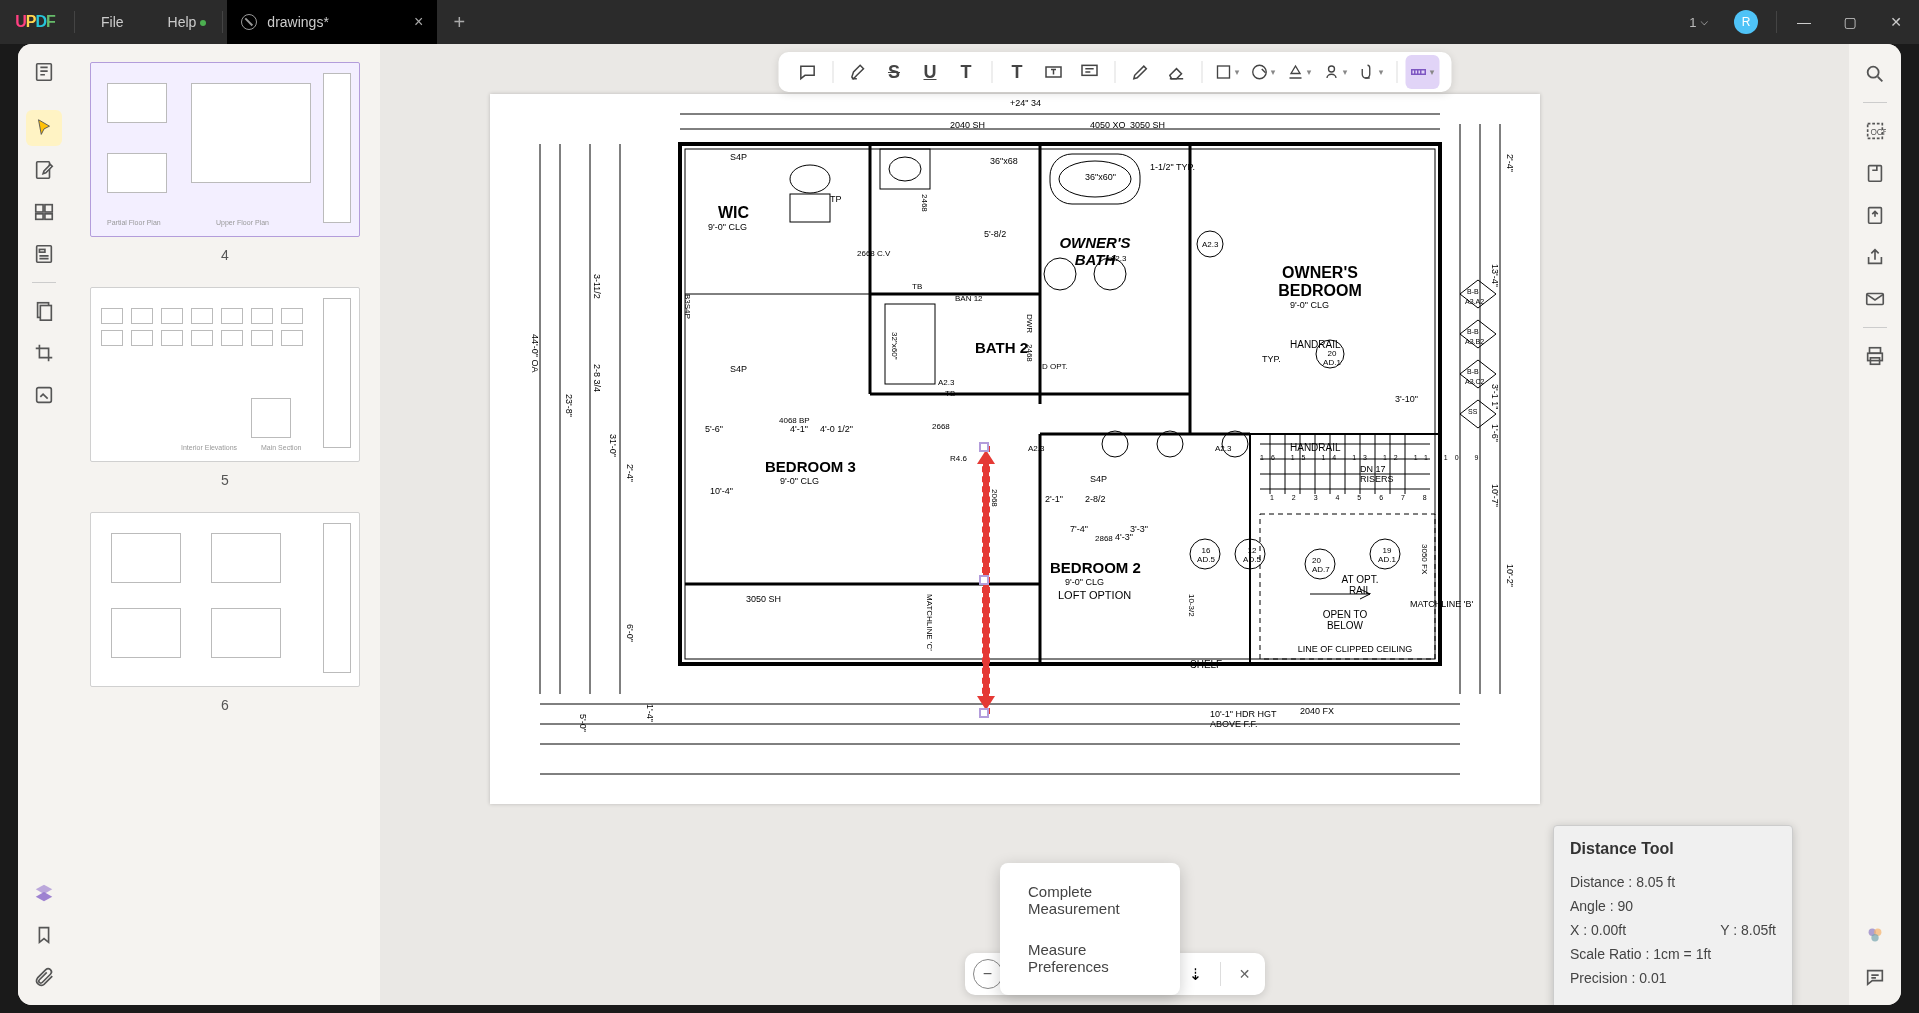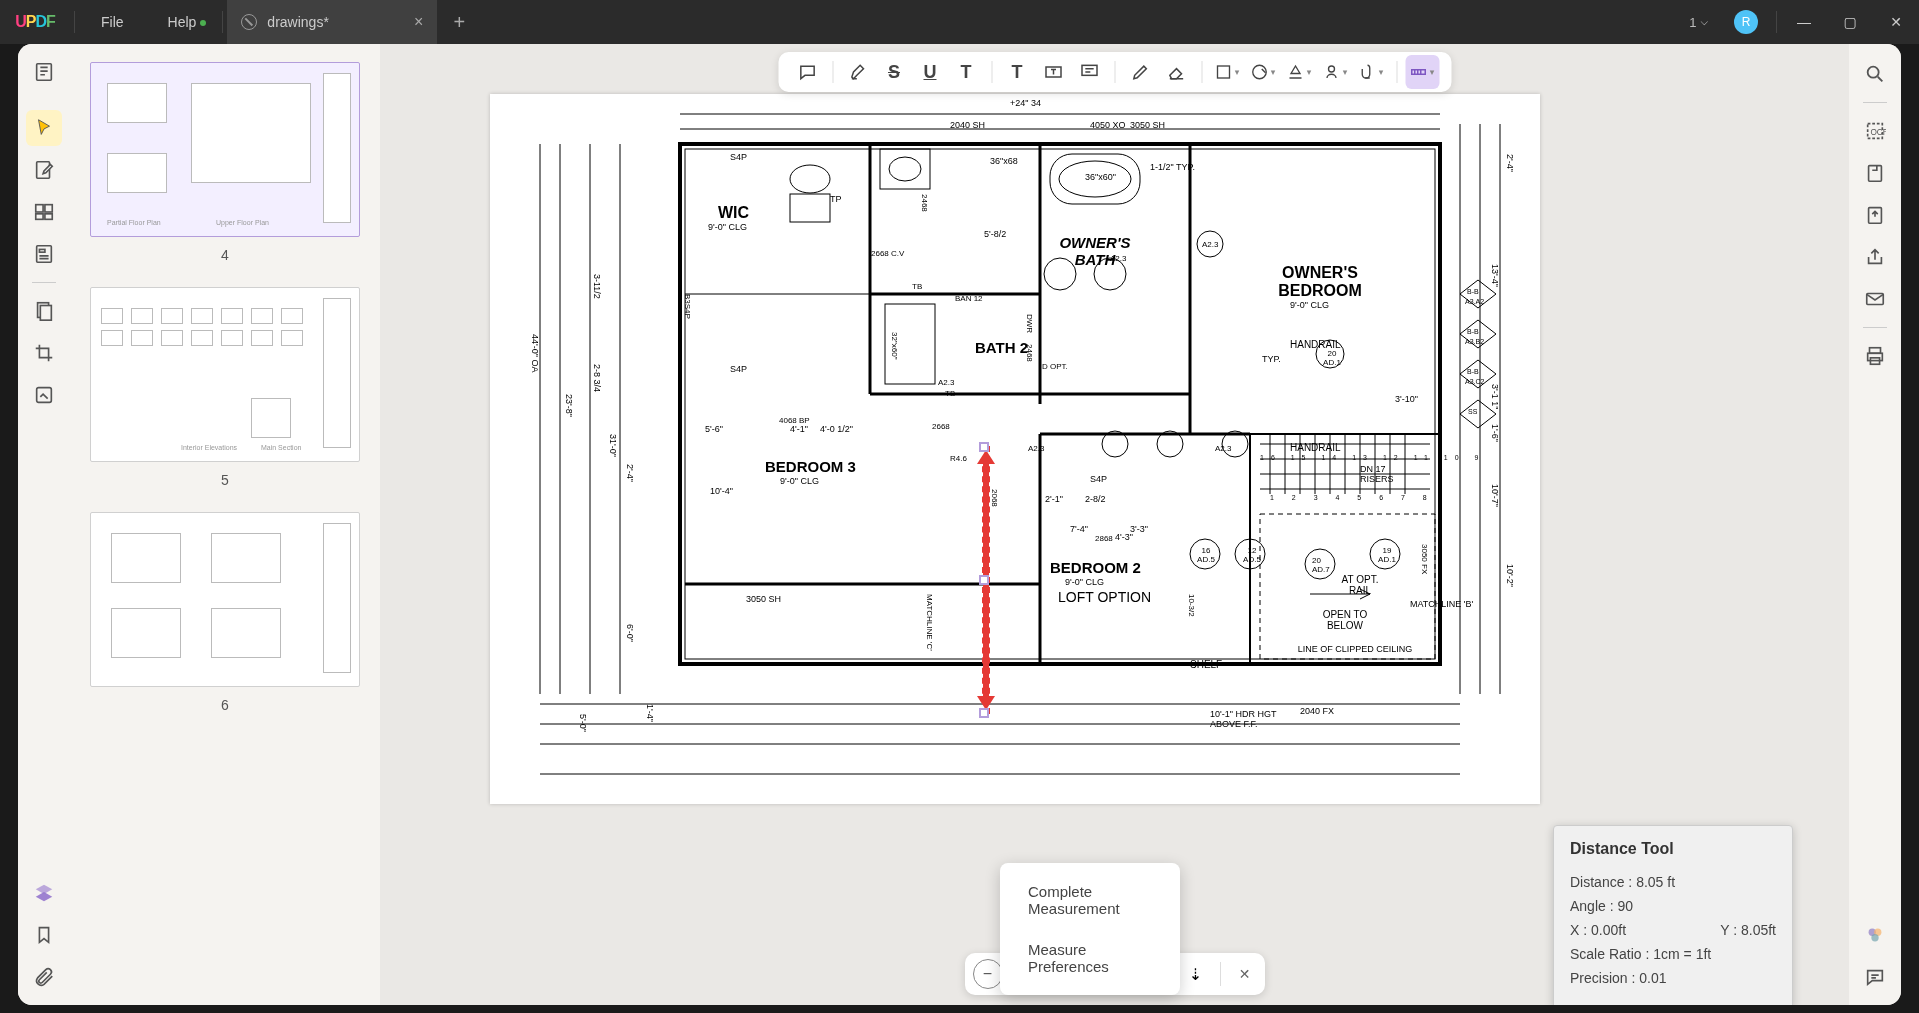--- a/index.html
+++ b/index.html
@@ -3,21 +3,21 @@
 <meta charset="utf-8">
 <style>
 * { margin: 0; padding: 0; box-sizing: border-box; font-family: -apple-system, BlinkMacSystemFont, "Segoe UI", Arial, sans-serif; }
 body { background: #1a1a1a; width: 1919px; height: 1013px; overflow: hidden; position: relative; }
 .titlebar { height: 44px; background: #2b2b2b; display: flex; align-items: center; color: #ccc; }
 .logo { width: 70px; display:flex; align-items:center; justify-content:center; font-weight: 800; font-size: 16px; letter-spacing: -1px; }
 .logo .u{color:#ff4081;} .logo .p{color:#ffd54f;} .logo .d{color:#26c6da;} .logo .f{color:#66bb6a;}
 .menu-item { padding: 0 22px; font-size: 14px; cursor: pointer; position: relative; }
 .menu-item .dot { position:absolute; top:6px; right:12px; width:6px; height:6px; border-radius:50%; background:#4caf50;}
 .vsep { width:1px; height:22px; background:#444; margin:0 4px;}
-.tab { height: 44px; background: #404040; display: flex; align-items: center; padding: 0 14px; font-size: 14px; gap:10px; min-width:210px; position:relative;}
+.tab { height: 44px; background: #000000; display: flex; align-items: center; padding: 0 14px; font-size: 14px; gap:10px; min-width:210px; position:relative;}
 .tab .ticon{width:16px;height:16px;border:1.5px solid #999;border-radius:50%;display:flex;align-items:center;justify-content:center;}
 .tab .ticon::before{content:"";width:10px;height:1.5px;background:#999;transform:rotate(45deg);position:absolute;}
 .tab-close { margin-left: auto; font-size:16px; color:#aaa; cursor:pointer;}
 .tab-add { width:44px; display:flex; align-items:center; justify-content:center; font-size:20px; color:#aaa; cursor:pointer;}
 .win-controls { margin-left:auto; display:flex; align-items:center; height:44px;}
 .page-ind { padding:0 12px; font-size:13px; color:#bbb; display:flex; align-items:center; gap:4px;}
 .avatar { width:24px; height:24px; border-radius:50%; background:#4fc3f7; color:#fff; font-size:12px; display:flex; align-items:center; justify-content:center; margin:0 14px;}
 .wc { width:46px; height:44px; display:flex; align-items:center; justify-content:center; color:#ccc; font-size:14px; cursor:pointer;}
 .app-body { position:absolute; top:44px; left:18px; right:18px; bottom:8px; background:#f5f3f0; border-radius:14px; overflow:hidden; display:flex;}
 .left-rail { width:52px; background:#f5f3f0; border-right:none; display:flex; flex-direction:column; align-items:center; padding-top:10px; gap:6px;}
@@ -391,21 +391,21 @@
       <div class="blueprint-txt" style="left:228px;top:110px;font-size:16px;">WIC</div>
       <div class="blueprint-txt" style="left:218px;top:128px;font-size:9px;font-weight:normal;">9'-0" CLG</div>
       <div class="blueprint-txt" style="left:550px;top:140px;font-size:15px;text-align:center;width:110px;font-style:italic;">OWNER'S BATH</div>
       <div class="blueprint-txt" style="left:760px;top:170px;font-size:16px;text-align:center;width:140px;">OWNER'S BEDROOM</div>
       <div class="blueprint-txt" style="left:800px;top:206px;font-size:9px;font-weight:normal;">9'-0" CLG</div>
       <div class="blueprint-txt" style="left:485px;top:245px;font-size:15px;">BATH 2</div>
       <div class="blueprint-txt" style="left:275px;top:364px;font-size:15px;">BEDROOM 3</div>
       <div class="blueprint-txt" style="left:290px;top:382px;font-size:9px;font-weight:normal;">9'-0" CLG</div>
       <div class="blueprint-txt" style="left:560px;top:465px;font-size:15px;">BEDROOM 2</div>
       <div class="blueprint-txt" style="left:575px;top:483px;font-size:9px;font-weight:normal;">9'-0" CLG</div>
-      <div class="blueprint-txt" style="left:568px;top:495px;font-size:14px;font-weight:normal;">LOFT OPTION</div>
+      <div class="blueprint-txt" style="left:568px;top:495px;font-size:11px;font-weight:normal;">LOFT OPTION</div>
 
       <div class="blueprint-txt" style="left:800px;top:245px;font-size:10px;font-weight:normal;">HANDRAIL</div>
       <div class="blueprint-txt" style="left:772px;top:260px;font-size:9px;font-weight:normal;">TYP.</div>
       <div class="blueprint-txt" style="left:800px;top:348px;font-size:10px;font-weight:normal;">HANDRAIL</div>
       <div class="blueprint-txt" style="left:870px;top:370px;font-size:9px;font-weight:normal;width:40px;">DN 17 RISERS</div>
       <div class="blueprint-txt" style="left:840px;top:480px;font-size:10px;font-weight:normal;width:60px;text-align:center;">AT OPT. RAIL</div>
       <div class="blueprint-txt" style="left:815px;top:515px;font-size:10px;font-weight:normal;width:80px;text-align:center;">OPEN TO BELOW</div>
       <div class="blueprint-txt" style="left:805px;top:550px;font-size:9px;font-weight:normal;width:120px;text-align:center;">LINE OF CLIPPED CEILING</div>
       <div class="blueprint-txt" style="left:700px;top:565px;font-size:10px;font-weight:normal;">SHELF</div>
       <div class="blueprint-txt" style="left:920px;top:505px;font-size:9px;font-weight:normal;">MATCHLINE 'B'</div>
@@ -449,21 +449,21 @@
       <div class="blueprint-txt" style="left:555px;top:400px;font-size:9px;font-weight:normal;">2'-1"</div>
       <div class="blueprint-txt" style="left:595px;top:400px;font-size:9px;font-weight:normal;">2-8/2</div>
       <div class="blueprint-txt" style="left:625px;top:438px;font-size:9px;font-weight:normal;">4'-3"</div>
 
       <div class="blueprint-txt" style="left:240px;top:58px;font-size:9px;font-weight:normal;">S4P</div>
       <div class="blueprint-txt" style="left:240px;top:270px;font-size:9px;font-weight:normal;">S4P</div>
       <div class="blueprint-txt" style="left:600px;top:380px;font-size:9px;font-weight:normal;">S4P</div>
       <div class="blueprint-txt" style="left:340px;top:100px;font-size:9px;font-weight:normal;">TP</div>
       <div class="blueprint-txt" style="left:193px;top:200px;font-size:8px;font-weight:normal;writing-mode:vertical-rl;">B3S4P</div>
       <div class="blueprint-txt" style="left:430px;top:100px;font-size:8px;font-weight:normal;writing-mode:vertical-rl;">2468</div>
-      <div class="blueprint-txt" style="left:381px;top:155px;font-size:8px;font-weight:normal;">2668 C.V</div>
+      <div class="blueprint-txt" style="left:367px;top:155px;font-size:8px;font-weight:normal;">2668 C.V</div>
       <div class="blueprint-txt" style="left:270px;top:322px;font-size:8px;font-weight:normal;margin-left:19px;">4068 BP</div>
       <div class="blueprint-txt" style="left:442px;top:328px;font-size:8px;font-weight:normal;">2668</div>
       <div class="blueprint-txt" style="left:460px;top:360px;font-size:8px;font-weight:normal;">R4.6</div>
       <div class="blueprint-txt" style="left:422px;top:188px;font-size:8px;font-weight:normal;">TB</div>
       <div class="blueprint-txt" style="left:455px;top:295px;font-size:8px;font-weight:normal;">TB</div>
       <div class="blueprint-txt" style="left:500px;top:395px;font-size:8px;font-weight:normal;writing-mode:vertical-rl;">2068</div>
       <div class="blueprint-txt" style="left:605px;top:440px;font-size:8px;font-weight:normal;">2868</div>
       <div class="blueprint-txt" style="left:535px;top:250px;font-size:8px;font-weight:normal;writing-mode:vertical-rl;">2468</div>
       <div class="blueprint-txt" style="left:535px;top:220px;font-size:8px;font-weight:normal;writing-mode:vertical-rl;">DWR</div>
       <div class="blueprint-txt" style="left:465px;top:200px;font-size:8px;font-weight:normal;">BAN 12</div>

